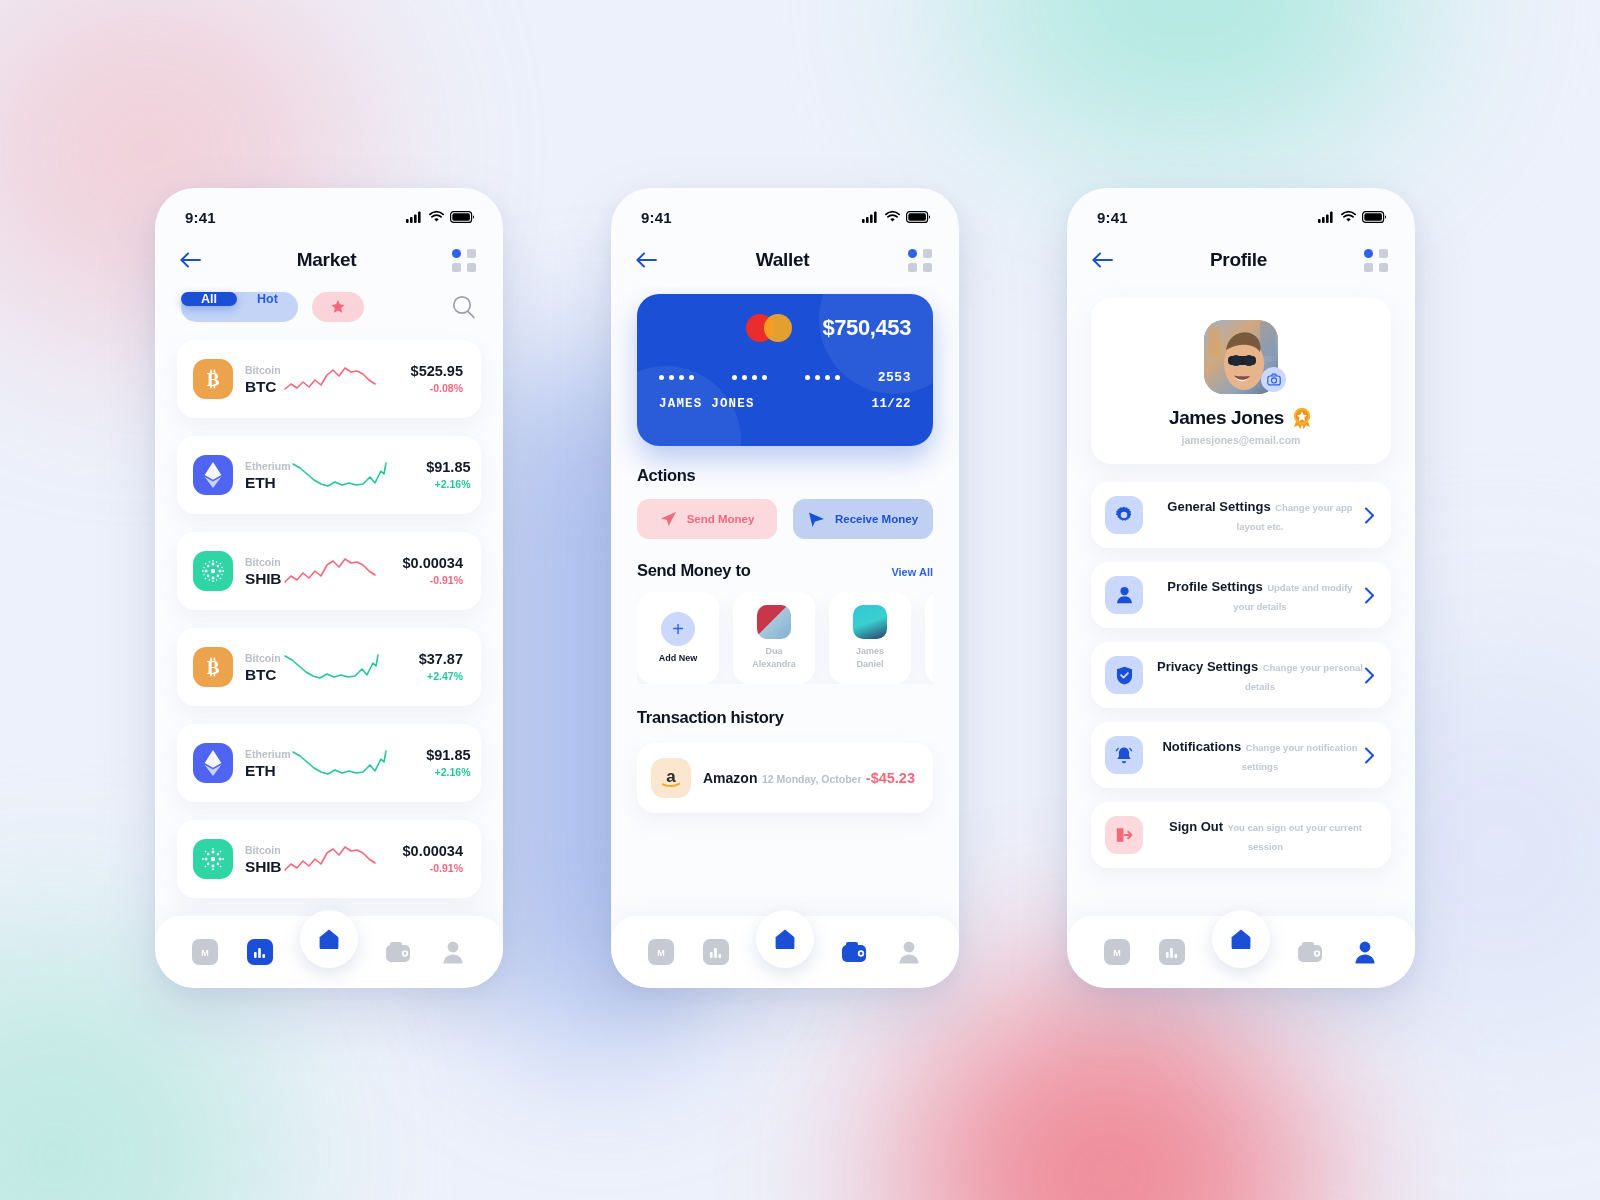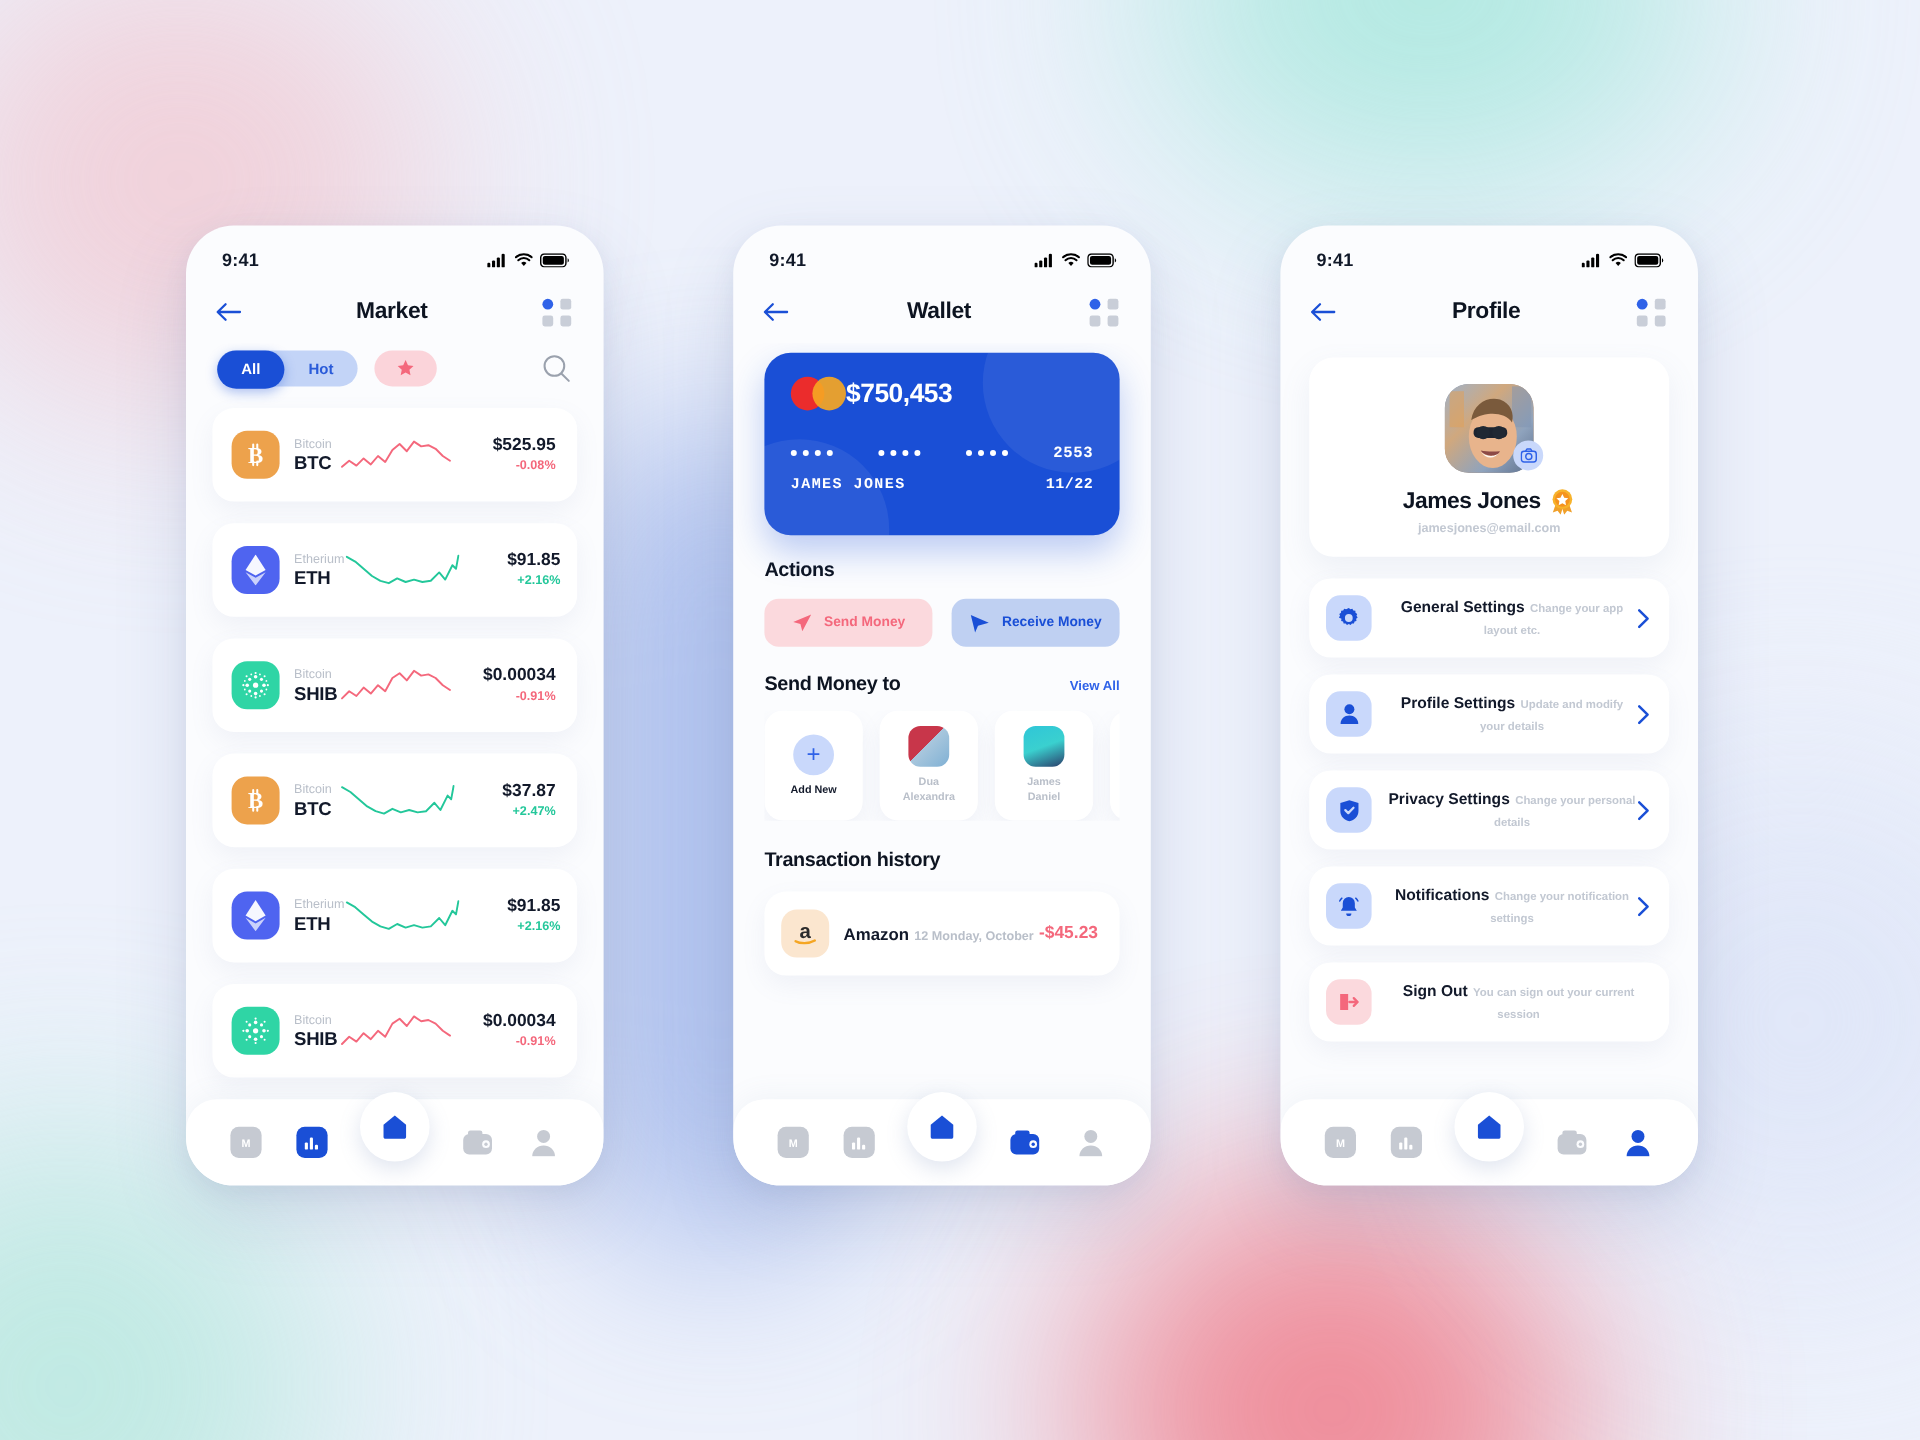--- a/index.html
+++ b/index.html
@@ -74,62 +74,62 @@
     width: 58px; height: 58px; border-radius: 50%; background: #fff;
     display: flex; align-items: center; justify-content: center;
     box-shadow: 0 6px 18px rgba(110,130,180,.22);
     margin-top: -26px; cursor: pointer;
   }
 
   
   .filters { display: flex; align-items: center; padding: 6px 26px 0 26px; gap: 14px; }
   .seg { display: flex; background: #c3d4f7; border-radius: 22px; height: 30px; }
   .seg .opt {
-    padding: 0 20px; height: 32px; border-radius: 22px;
+    padding: 0 20px; height: 14px; border-radius: 22px;
     display: flex; align-items: center; font-size: 12.5px; font-weight: 700; color: #2a5bd9;
     cursor: pointer;
   }
   .seg .opt.on { background: #1a4fd6; color: #fff; box-shadow: 0 3px 10px rgba(26,79,214,.35); }
   .fav-pill {
     width: 52px; height: 30px; border-radius: 22px; background: #fbd4da;
     display: flex; align-items: center; justify-content: center; cursor: pointer;
   }
   .search-btn { margin-left: auto; cursor: pointer; display: flex; }
 
   .coin-list { padding: 18px 22px 0 22px; display: flex; flex-direction: column; gap: 18px; }
   .coin-card {
     background: #fff; border-radius: 18px; height: 78px;
     display: flex; align-items: center; padding: 0 18px 0 16px;
     box-shadow: 0 8px 20px rgba(120,135,180,.09);
     cursor: pointer;
   }
   .coin-logo { width: 40px; height: 40px; border-radius: 13px; display: flex; align-items: center; justify-content: center; flex: 0 0 40px; }
   .coin-names { margin-left: 12px; width: 58px; }
-  .coin-full { font-size: 10.5px; color: #b9bfc9; font-weight: 400; line-height: 14px; }
+  .coin-full { font-size: 10.5px; color: #b9bfc9; font-weight: 700; line-height: 14px; }
   .coin-sym  { font-size: 15.5px; color: #12192a; font-weight: 800; line-height: 19px; letter-spacing: -.2px;}
   .spark { flex: 1 1 auto; display: flex; align-items: center; justify-content: center; height: 40px; }
   .coin-right { text-align: right; min-width: 84px; }
   .coin-price { font-size: 14.5px; font-weight: 800; color: #12192a; line-height: 19px; }
   .coin-chg { font-size: 10.5px; font-weight: 700; line-height: 15px; }
   .chg-up { color: #23c79a; }
   .chg-down { color: #f4687c; }
 
   
   .wallet-scroll { padding: 8px 26px 0 26px; }
   .credit-card {
     position: relative; height: 152px; border-radius: 22px;
     background: #1a4fd6; overflow: hidden;
     box-shadow: 0 14px 28px rgba(26,79,214,.28);
     padding: 20px 22px;
     color: #fff;
   }
   .cc-circ { position: absolute; border-radius: 50%; background: rgba(255,255,255,.07); }
   .cc-c1 { width: 150px; height: 150px; right: -36px; top: -50px; }
   .cc-c2 { width: 150px; height: 150px; left: -46px; bottom: -70px; }
-  .cc-top { display: flex; align-items: center; justify-content: flex-start; position: relative; }
+  .cc-top { display: flex; align-items: center; justify-content: flex-end; position: relative; gap: 30px; }
   .mc { position: relative; width: 46px; height: 28px; }
   .mc span { position: absolute; width: 28px; height: 28px; border-radius: 50%; top: 0; }
   .mc .r { left: 0; background: #eb2c2c; }
   .mc .y { right: 0; background: #f5a623; mix-blend-mode: normal; opacity: .92; }
   .cc-balance { font-size: 22px; font-weight: 800; letter-spacing: -.4px; }
   .cc-digits { display: flex; align-items: center; justify-content: space-between; margin-top: 28px; position: relative; }
   .dots { display: flex; gap: 5px; }
   .dots i { width: 5px; height: 5px; border-radius: 50%; background: #fff; display: block; }
   .cc-last { font-family: "Liberation Mono", monospace; font-size: 13px; font-weight: 700; letter-spacing: .5px; }
   .cc-bottom { display: flex; align-items: center; justify-content: space-between; margin-top: 12px; position: relative; }

